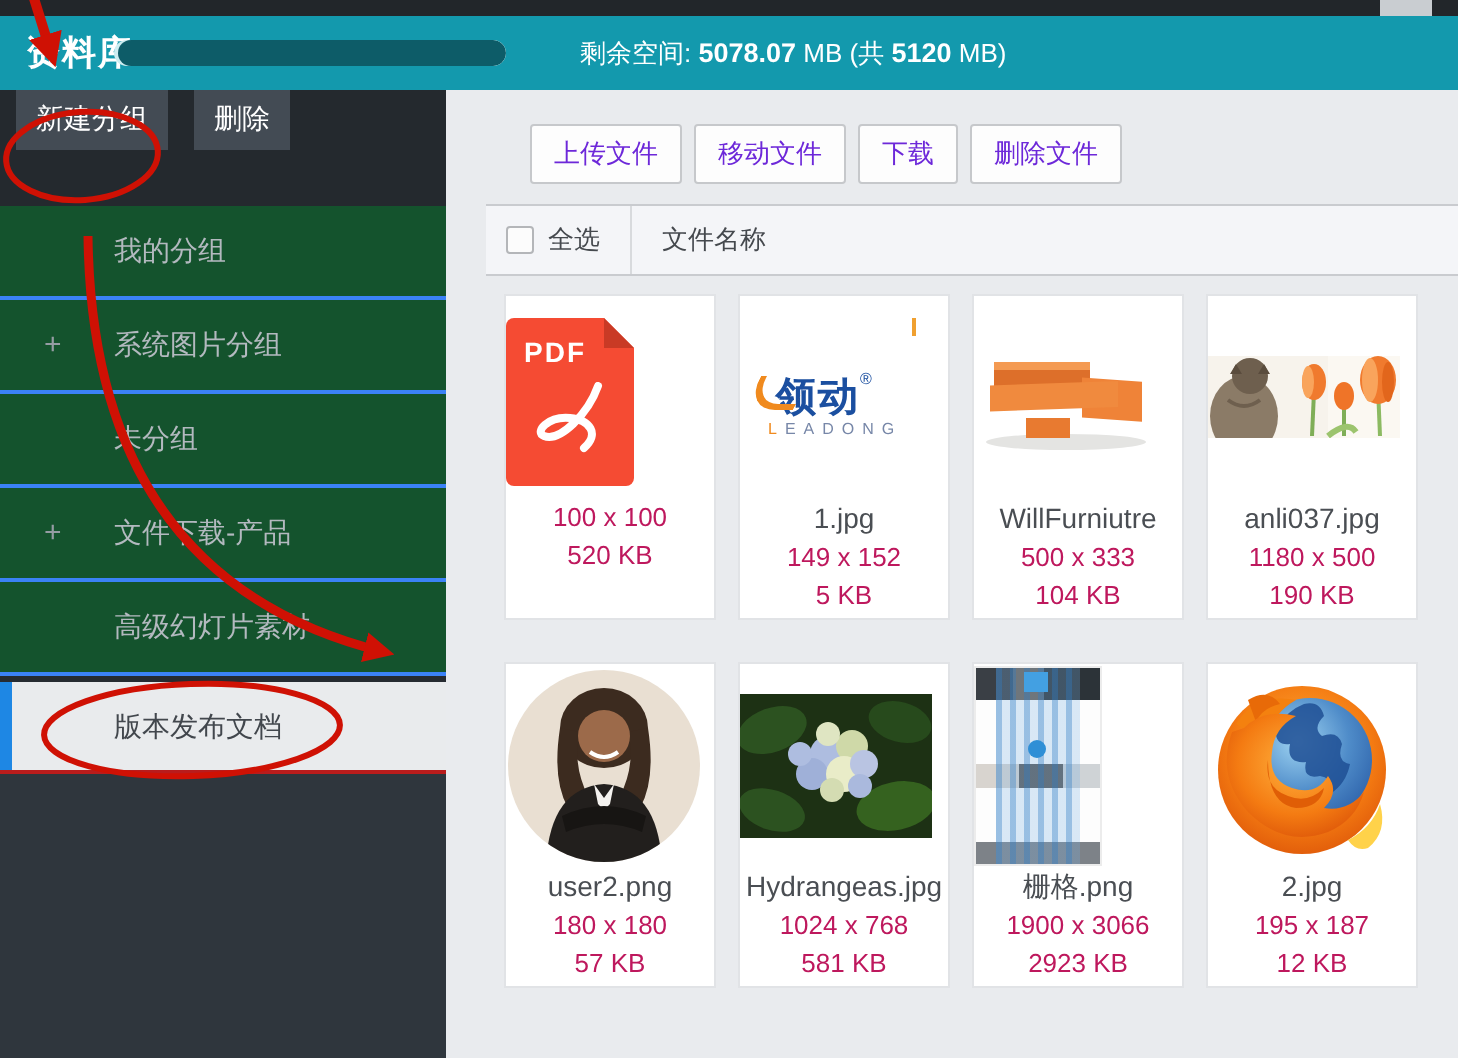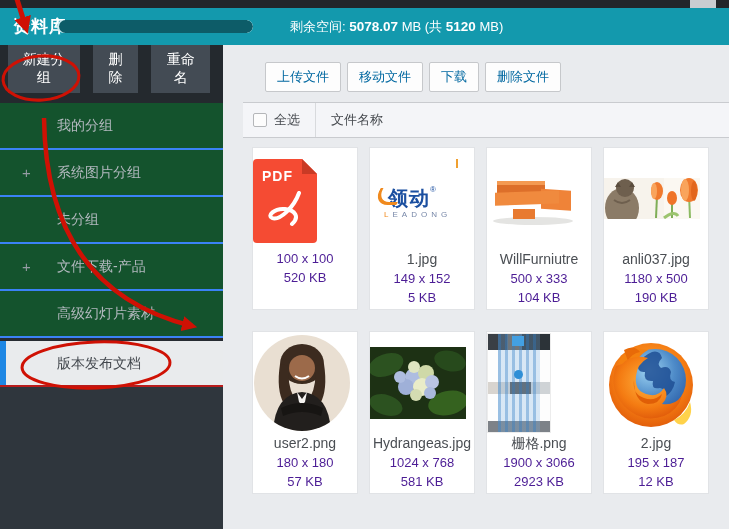--- a/index.html
+++ b/index.html
@@ -22,32 +22,32 @@
   .sidebar{position:absolute;left:0;top:45px;width:223px;height:484px;background:#2f363d;}
   .side-actions{height:58px;background:#24292e;display:flex;align-items:flex-start;padding-left:8px;box-sizing:border-box;}
   .side-btn{background:#434b54;color:#fff;font-size:14px;padding:6px 10px;margin-right:13px;border:none;cursor:pointer;font-family:inherit;}
   .side-item{position:relative;height:45px;line-height:45px;padding-left:57px;font-size:14px;color:#b3b9bf;background:#14532d;border-bottom:2px solid #3b82f6;cursor:pointer;}
   .side-item .plus{position:absolute;left:22px;top:0;color:#959ca3;font-size:15px;}
   .side-item.selected{background:#e9ebed;color:#42474d;border-bottom:2px solid #b91c1c;border-top:3px solid #262b31;height:44px;line-height:44px;}
   .side-item.selected::before{content:'';position:absolute;left:0;top:0;bottom:0;width:6px;background:#1e87e4;}
   
   .main{position:absolute;left:240px;top:45px;right:0;bottom:0;}
   .toolbar{position:absolute;left:25px;top:17px;display:flex;}
-  .tool-btn{background:#fdfdfd;border:1px solid #c6c8cb;border-radius:2px;color:#0369a1;font-size:13px;padding:5px 11px;margin-right:6px;cursor:pointer;font-family:inherit;}
+  .tool-btn{background:#fdfdfd;border:1px solid #c6c8cb;border-radius:2px;color:#6d28d9;font-size:13px;padding:5px 11px;margin-right:6px;cursor:pointer;font-family:inherit;}
   .list-header{position:absolute;left:3px;right:0;top:57px;height:34px;background:#f4f5f8;border-top:1px solid #c9cbcf;border-bottom:1px solid #c9cbcf;display:flex;align-items:center;font-size:13px;color:#45494e;}
   .cb{appearance:none;-webkit-appearance:none;width:14px;height:14px;border:1px solid #b4b6b9;background:#fcfcfc;border-radius:2px;margin:0 0 0 10px;cursor:pointer;}
   .list-header .lbl{margin-left:7px;}
   .vdiv{width:1px;height:34px;background:#d8dadd;margin-left:15px;}
   .list-header .fname-lbl{margin-left:15px;}
   
   .grid{position:absolute;left:12px;top:102px;width:480px;display:flex;flex-wrap:wrap;}
   .card{width:106px;height:163px;box-sizing:border-box;background:#fff;border:1px solid #e1e3e6;margin:0 11px 21px 0;text-align:center;cursor:pointer;}
   .thumb{height:101px;display:flex;align-items:center;justify-content:flex-start;overflow:hidden;}
   .f-name{font-size:14px;color:#4a4e53;line-height:19px;margin-top:1px;white-space:nowrap;overflow:hidden;}
-  .f-dim,.f-size{font-size:13px;color:#4c1d95;line-height:19px;}
+  .f-dim,.f-size{font-size:13px;color:#be185d;line-height:19px;}
   
   .pdf-icon{position:relative;width:64px;height:84px;background:#f54b33;border-radius:4px;margin-top:4px;}
   .pdf-fold{position:absolute;right:0;top:0;width:0;height:0;border-top:15px solid #fff;border-left:15px solid transparent;}
   .pdf-fold2{position:absolute;right:0;top:0;width:0;height:0;border-bottom:15px solid #c93a25;border-right:15px solid transparent;transform:translate(0,0);}
   .pdf-label{position:absolute;left:9px;top:9px;color:#fff;font-weight:bold;font-size:14px;letter-spacing:1px;}
   .pdf-glyph{position:absolute;left:13px;top:32px;}
   
   .leadong{position:relative;width:96px;height:92px;background:#fff;}
   .ld-tick{position:absolute;right:8px;top:6px;width:2px;height:9px;background:#f0a030;}
   .ld-row{position:absolute;left:8px;top:32px;width:86px;text-align:left;}
@@ -77,21 +77,20 @@
   <div class="progress">
     <div class="fill" id="progress-fill" style="width: 99%;"></div>
   </div>
   <div class="storage"><span>剩余空间: </span><b>5078.07</b><span> MB (共 </span><b>5120</b><span> MB)</span></div>
 </div>
 
 <div class="sidebar">
   <div class="side-actions">
     <button class="side-btn">新建分组</button>
     <button class="side-btn">删除</button>
-    <button class="side-btn">重命名</button>
   </div>
   <div class="side-item">
     <span>我的分组</span>
   </div>
   <div class="side-item">
     <span class="plus">+</span>
     <span>系统图片分组</span>
   </div>
   <div class="side-item">
     <span>未分组</span>

